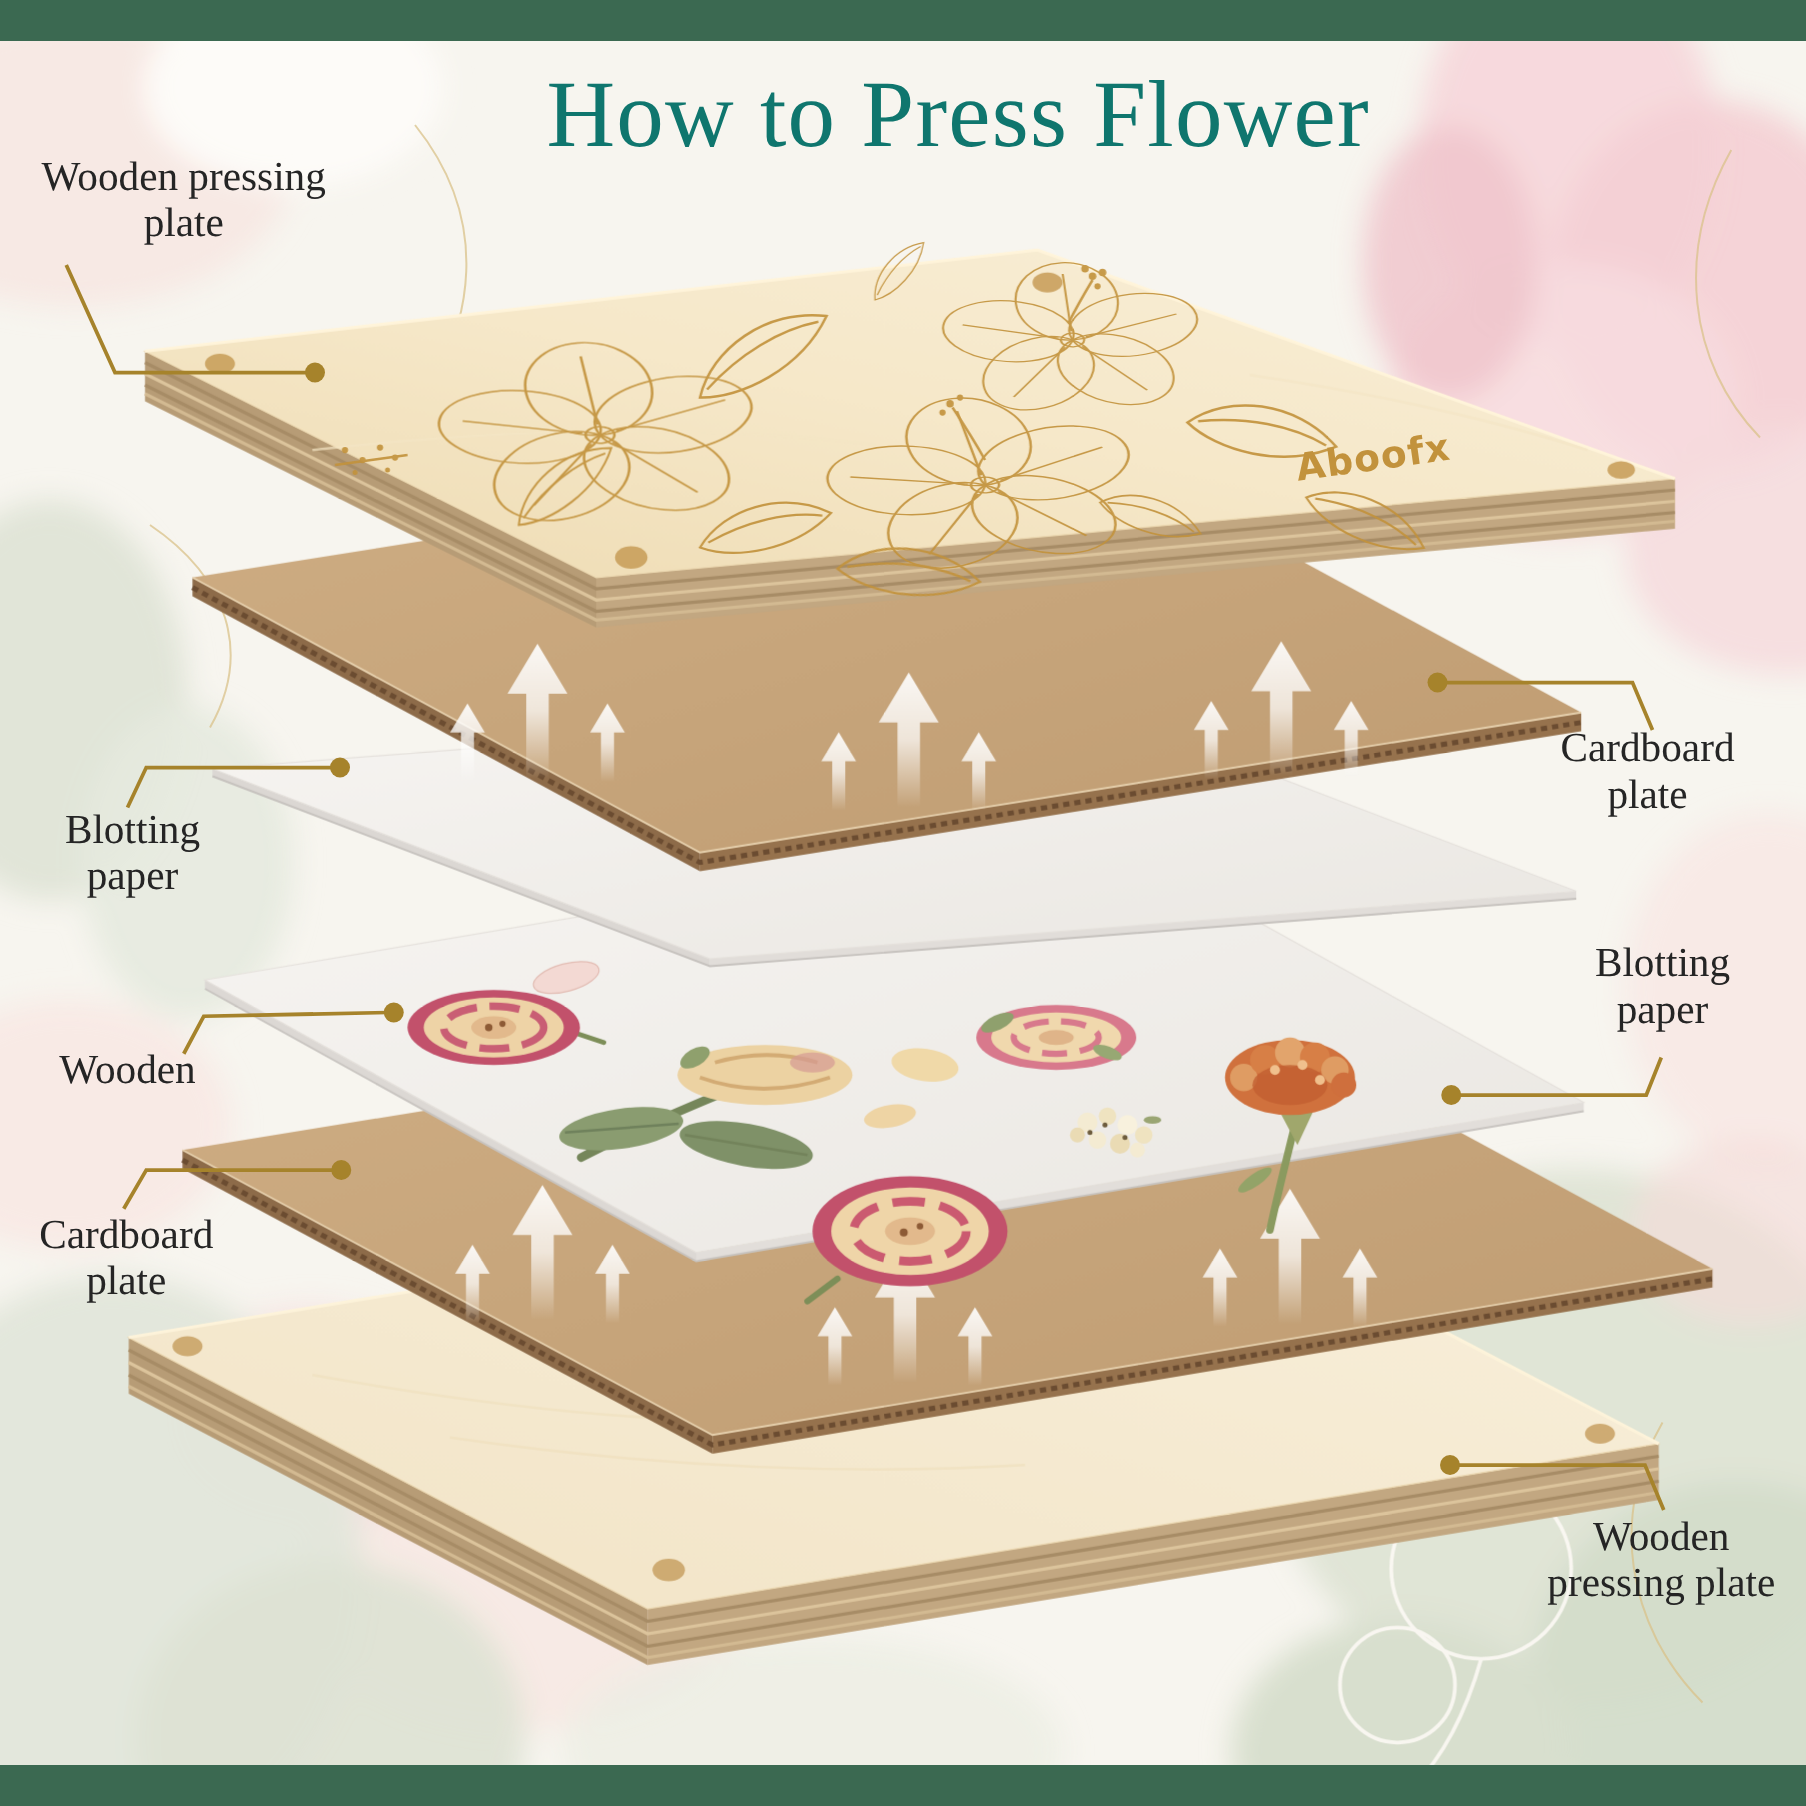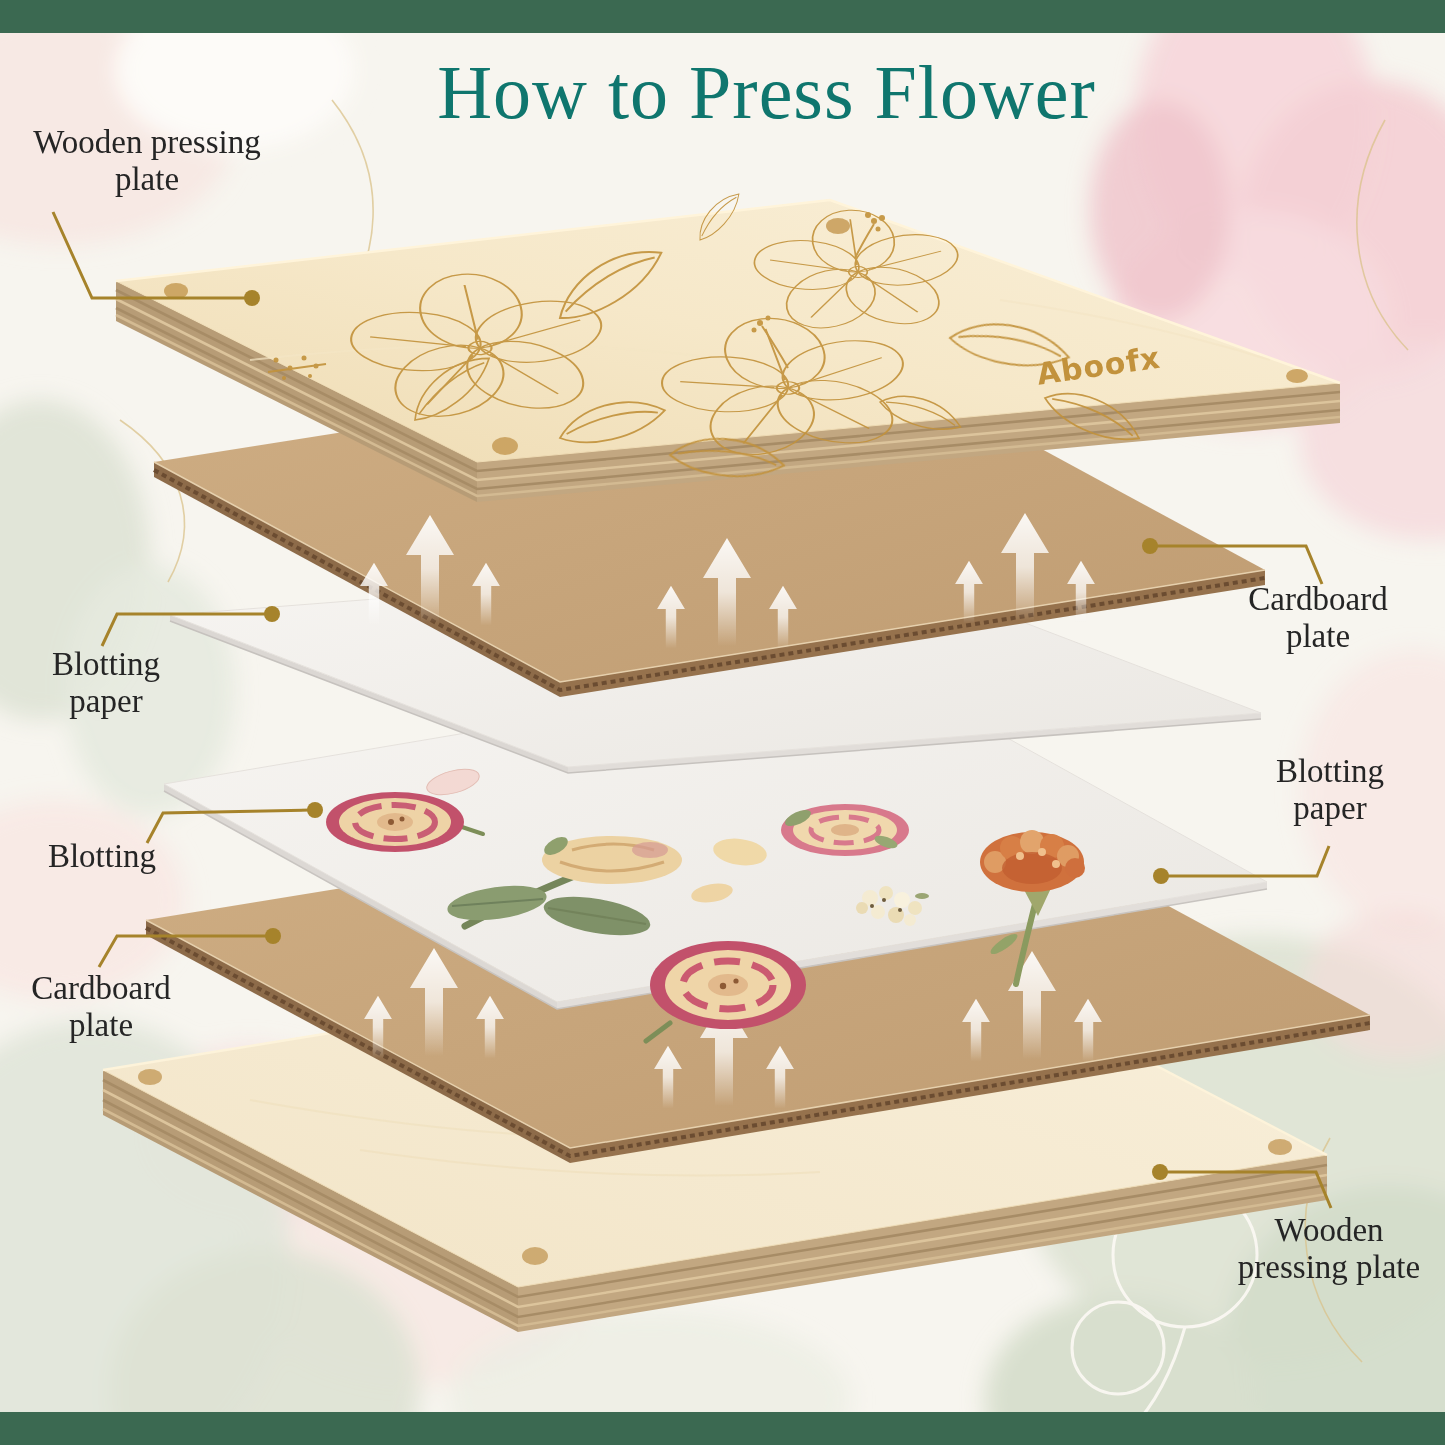--- a/index.html
+++ b/index.html
@@ -343,18 +343,18 @@
 </svg>
 
 <div class="frame-bar top"></div>
 <div class="frame-bar bottom"></div>
 
 <div class="title">How to Press Flower</div>
 
 <div class="callout c1">Wooden pressing plate</div>
 <div class="callout c2">Cardboard plate</div>
 <div class="callout c3">Blotting paper</div>
-<div class="callout c4">Blotting</div>
+<div class="callout c4">Wooden</div>
 <div class="callout c5">Blotting paper</div>
 <div class="callout c6">Cardboard plate</div>
 <div class="callout c7">Wooden pressing plate</div>
 
 </div>
 
 </body></html>

